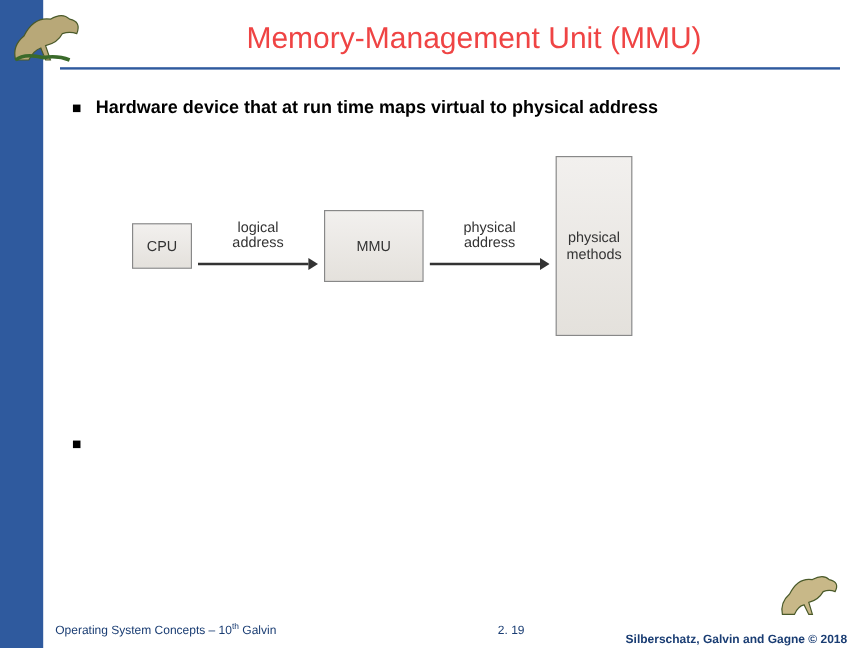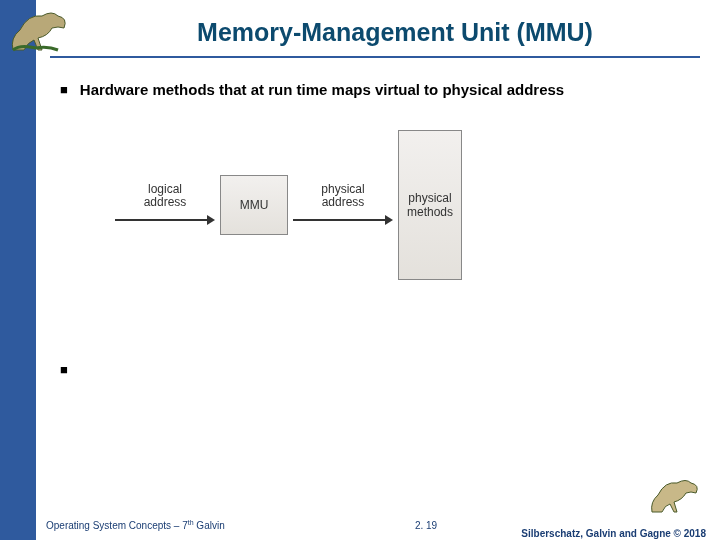--- a/index.html
+++ b/index.html
@@ -26,22 +26,22 @@
     position: absolute;
     right: 12px; bottom: 24px;
     width: 60px; height: 40px;
   }
   .title {
     position: absolute;
     top: 18px;
     left: 90px;
     right: 20px;
     font-size: 25px;
-    font-weight: bold;
-    color: #0c4a6e;
+    font-weight: normal;
+    color: #ef4444;
     text-align: center;
   }
   .title-rule {
     position: absolute;
     top: 56px;
     left: 50px;
     right: 20px;
     height: 2px;
     background: #2f5a9e;
   }
@@ -80,21 +80,21 @@
     background: linear-gradient(#f2f0ee,#e4e1dc);
     font-size: 12px;
     color: #333;
     display: flex;
     align-items: center;
     justify-content: center;
     text-align: center;
     padding: 4px 6px;
   }
   .cpu-box { width: 50px; height: 38px; }
-  .mmu-box { width: 68px; height: 60px; }
+  .mmu-box { width: 83px; height: 60px; }
   .mem-box { width: 64px; height: 150px; flex-direction: column; line-height: 1.2; }
   .arrow-group {
     display: flex;
     flex-direction: column;
     align-items: center;
     width: 110px;
   }
   .arrow-label {
     font-size: 12px;
     color: #333;
@@ -135,24 +135,25 @@
   <path d="M5 42 Q12 36 28 40 Q40 38 50 42" fill="none" stroke="#3a6a2a" stroke-width="3"></path>
 </svg>
 
 <div class="title">Memory-Management Unit (MMU)</div>
 <div class="title-rule"></div>
 
 <div class="content">
 
   <div class="bullet-row">
     <span class="bullet-glyph">■</span>
-    <span class="bullet-text">Hardware methods that at run time maps virtual to physical address</span>
+    <span class="bullet-text">Hardware device that at run time maps virtual to physical address</span>
   </div>
 
   <div class="diagram">
+    <div class="diag-box cpu-box">CPU</div>
     <div class="arrow-group">
       <div class="arrow-label" style="white-space:pre-line">logical
 address</div>
       <svg class="arrow-svg" viewBox="0 0 100 14">
         <line x1="0" y1="7" x2="92" y2="7" stroke="#333" stroke-width="2"></line>
         <polygon points="92,2 100,7 92,12" fill="#333"></polygon>
       </svg>
     </div>
     <div class="diag-box mmu-box">MMU</div>
     <div class="arrow-group">
@@ -174,17 +175,17 @@
   </div>
 
 </div>
 
 <svg class="dino-br" viewBox="0 0 60 40">
   <path d="M4 36 Q2 26 10 19 Q17 5 29 7 Q38 2 43 7 Q52 9 48 17 Q43 15 38 17 Q34 24 26 26 L29 36 L26 36 L22 28 Q17 29 14 36 Z" fill="#c8b888" stroke="#4a5a2a" stroke-width="1"></path>
 </svg>
 
 <div class="footer">
   <span class="left">
-    <span>Operating System Concepts – 7</span><sup>th</sup><span> Galvin</span>
+    <span>Operating System Concepts – 10</span><sup>th</sup><span> Galvin</span>
   </span>
   <span class="center">2. 19</span>
   <span class="right">Silberschatz, Galvin and Gagne © 2018</span>
 </div>
 
 </body></html>

